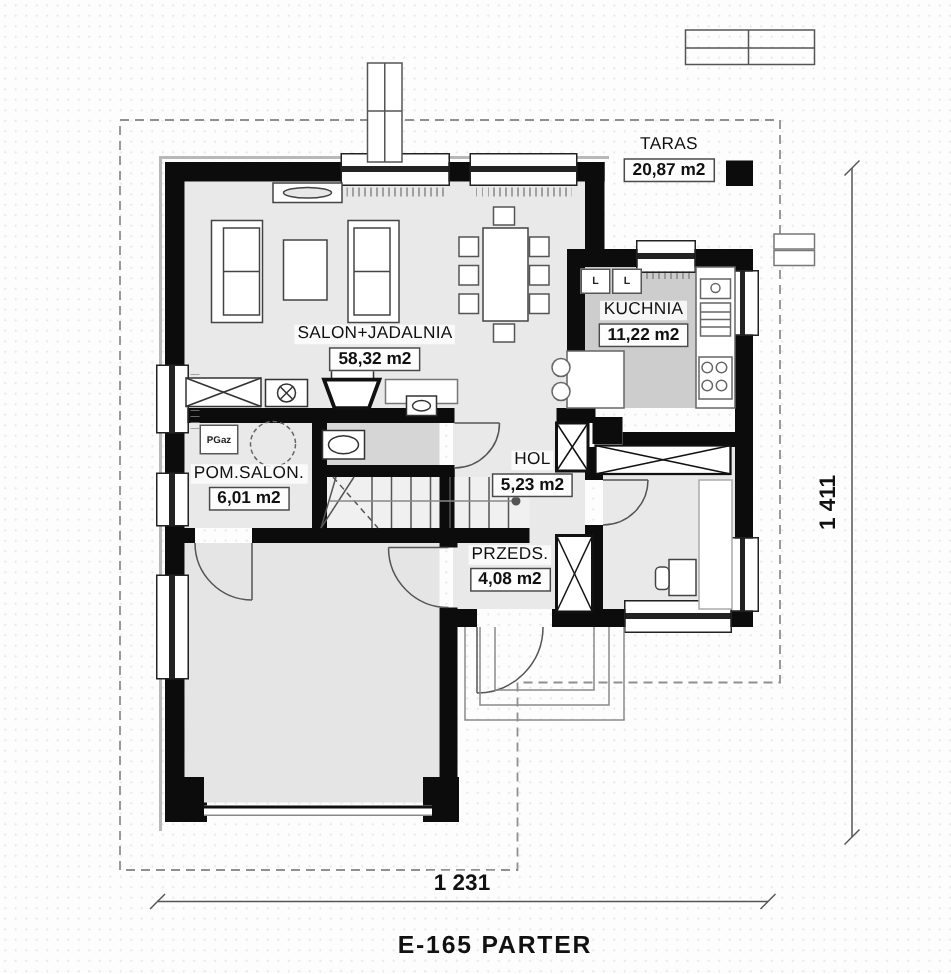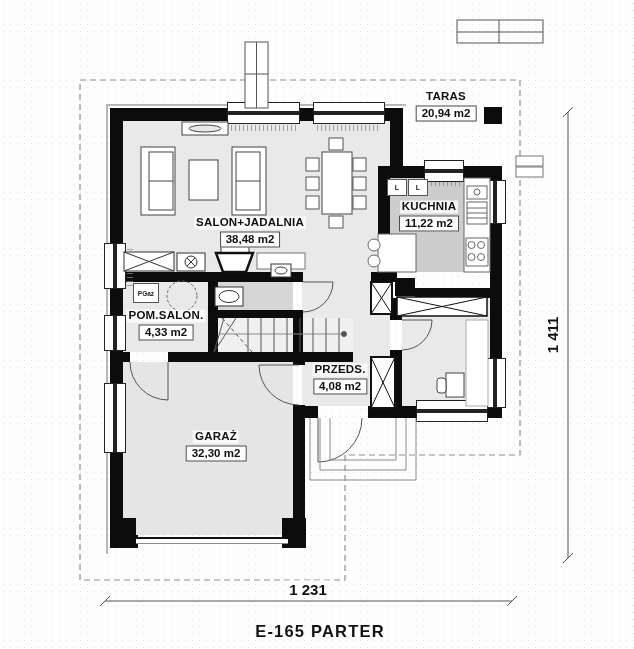--- a/index.html
+++ b/index.html
@@ -9,21 +9,21 @@
   .wall{position:absolute;background:#0c0c0c;z-index:10}
   .floor{position:absolute;z-index:1}
   .dotfloor{background-image:radial-gradient(#8f8f8f .7px,transparent .8px);background-size:4px 4px}
   .win{position:absolute;background:#fff;border:1.2px solid #222;box-sizing:border-box;z-index:12}
   .win.h{background:linear-gradient(#fff 40%,#222 40%,#222 60%,#fff 60%)}
   .win.v{background:linear-gradient(90deg,#fff 40%,#222 40%,#222 60%,#fff 60%)}
   .radiator{position:absolute;z-index:11;background:repeating-linear-gradient(90deg,#888 0 1px,transparent 1px 4px);opacity:.75}
   .radiator.v{background:repeating-linear-gradient(0deg,#888 0 1px,transparent 1px 4px)}
   svg.overlay{position:absolute;left:0;top:0;z-index:15}
   .room-label{position:absolute;z-index:30;display:flex;flex-direction:column;align-items:center;gap:2px;transform:translate(-50%,-50%)}
-  .room-name{font-weight:700;font-size:11.5px;line-height:1.1;color:#101010;background:rgba(253,253,253,.85);padding:0 2px;white-space:nowrap;letter-spacing:.2px}
+  .room-name{font-weight:400;font-size:11.5px;line-height:1.1;color:#101010;background:rgba(253,253,253,.85);padding:0 2px;white-space:nowrap;letter-spacing:.2px}
   .room-area{font-weight:700;font-size:11.5px;line-height:1.25;color:#101010;background:#fdfdfd;border:1px solid #4a4a4a;padding:0 5px;white-space:nowrap}
   .tag{position:absolute;z-index:16;display:flex;align-items:center;justify-content:center;background:#fff;border:1px solid #555;font-weight:700;color:#222;box-sizing:border-box}
   .dim-label{position:absolute;z-index:30;font-weight:700;font-size:15px;color:#111;transform:translate(-50%,-50%);background:#fdfdfd;padding:0 4px;white-space:nowrap}
   .dim-label.vert{transform:translate(-50%,-50%) rotate(-90deg)}
   .plan-title{position:absolute;z-index:30;font-weight:700;font-size:16.5px;letter-spacing:1.2px;color:#111;transform:translate(-50%,-50%);white-space:nowrap}
   .thinline{position:absolute;background:#b8b8b8;z-index:5}
   .garage-door{position:absolute;z-index:11;background:#fff;border-top:2.5px solid #111;border-bottom:1px solid #888;box-sizing:border-box}
 </style>
 </head>
 <body>
@@ -261,40 +261,40 @@
   </div>
   <div class="tag" style="left:387px;top:179px;width:20px;height:17px;font-size:7px">
     <span>L</span>
   </div>
   <div class="tag" style="left:408px;top:179px;width:20px;height:17px;font-size:7px">
     <span>L</span>
   </div>
 
   <div class="room-label" style="left:446px;top:106px">
     <div class="room-name">TARAS</div>
-    <div class="room-area">20,94 m2</div>
+    <div class="room-area">20,87 m2</div>
   </div>
   <div class="room-label" style="left:250px;top:232px">
     <div class="room-name">SALON+JADALNIA</div>
-    <div class="room-area">38,48 m2</div>
+    <div class="room-area">58,32 m2</div>
   </div>
   <div class="room-label" style="left:429px;top:216px">
     <div class="room-name">KUCHNIA</div>
     <div class="room-area">11,22 m2</div>
   </div>
+  <div class="room-label" style="left:355px;top:316px">
+    <div class="room-name">HOL</div>
+    <div class="room-area">5,23 m2</div>
+  </div>
   <div class="room-label" style="left:166px;top:325px">
     <div class="room-name">POM.SALON.</div>
-    <div class="room-area">4,33 m2</div>
+    <div class="room-area">6,01 m2</div>
   </div>
   <div class="room-label" style="left:340px;top:379px">
     <div class="room-name">PRZEDS.</div>
     <div class="room-area">4,08 m2</div>
   </div>
-  <div class="room-label" style="left:216px;top:446px">
-    <div class="room-name">GARAŻ</div>
-    <div class="room-area">32,30 m2</div>
-  </div>
 
   <div class="dim-label" style="left:308px;top:589px">1 231</div>
   <div class="dim-label vert" style="left:552px;top:335px">1 411</div>
-  <div class="plan-title" style="left:320px;top:631px">E-165 PARTER</div>
+  <div class="plan-title" style="left:330px;top:631px">E-165 PARTER</div>
 
 </div>
 
 </body></html>

